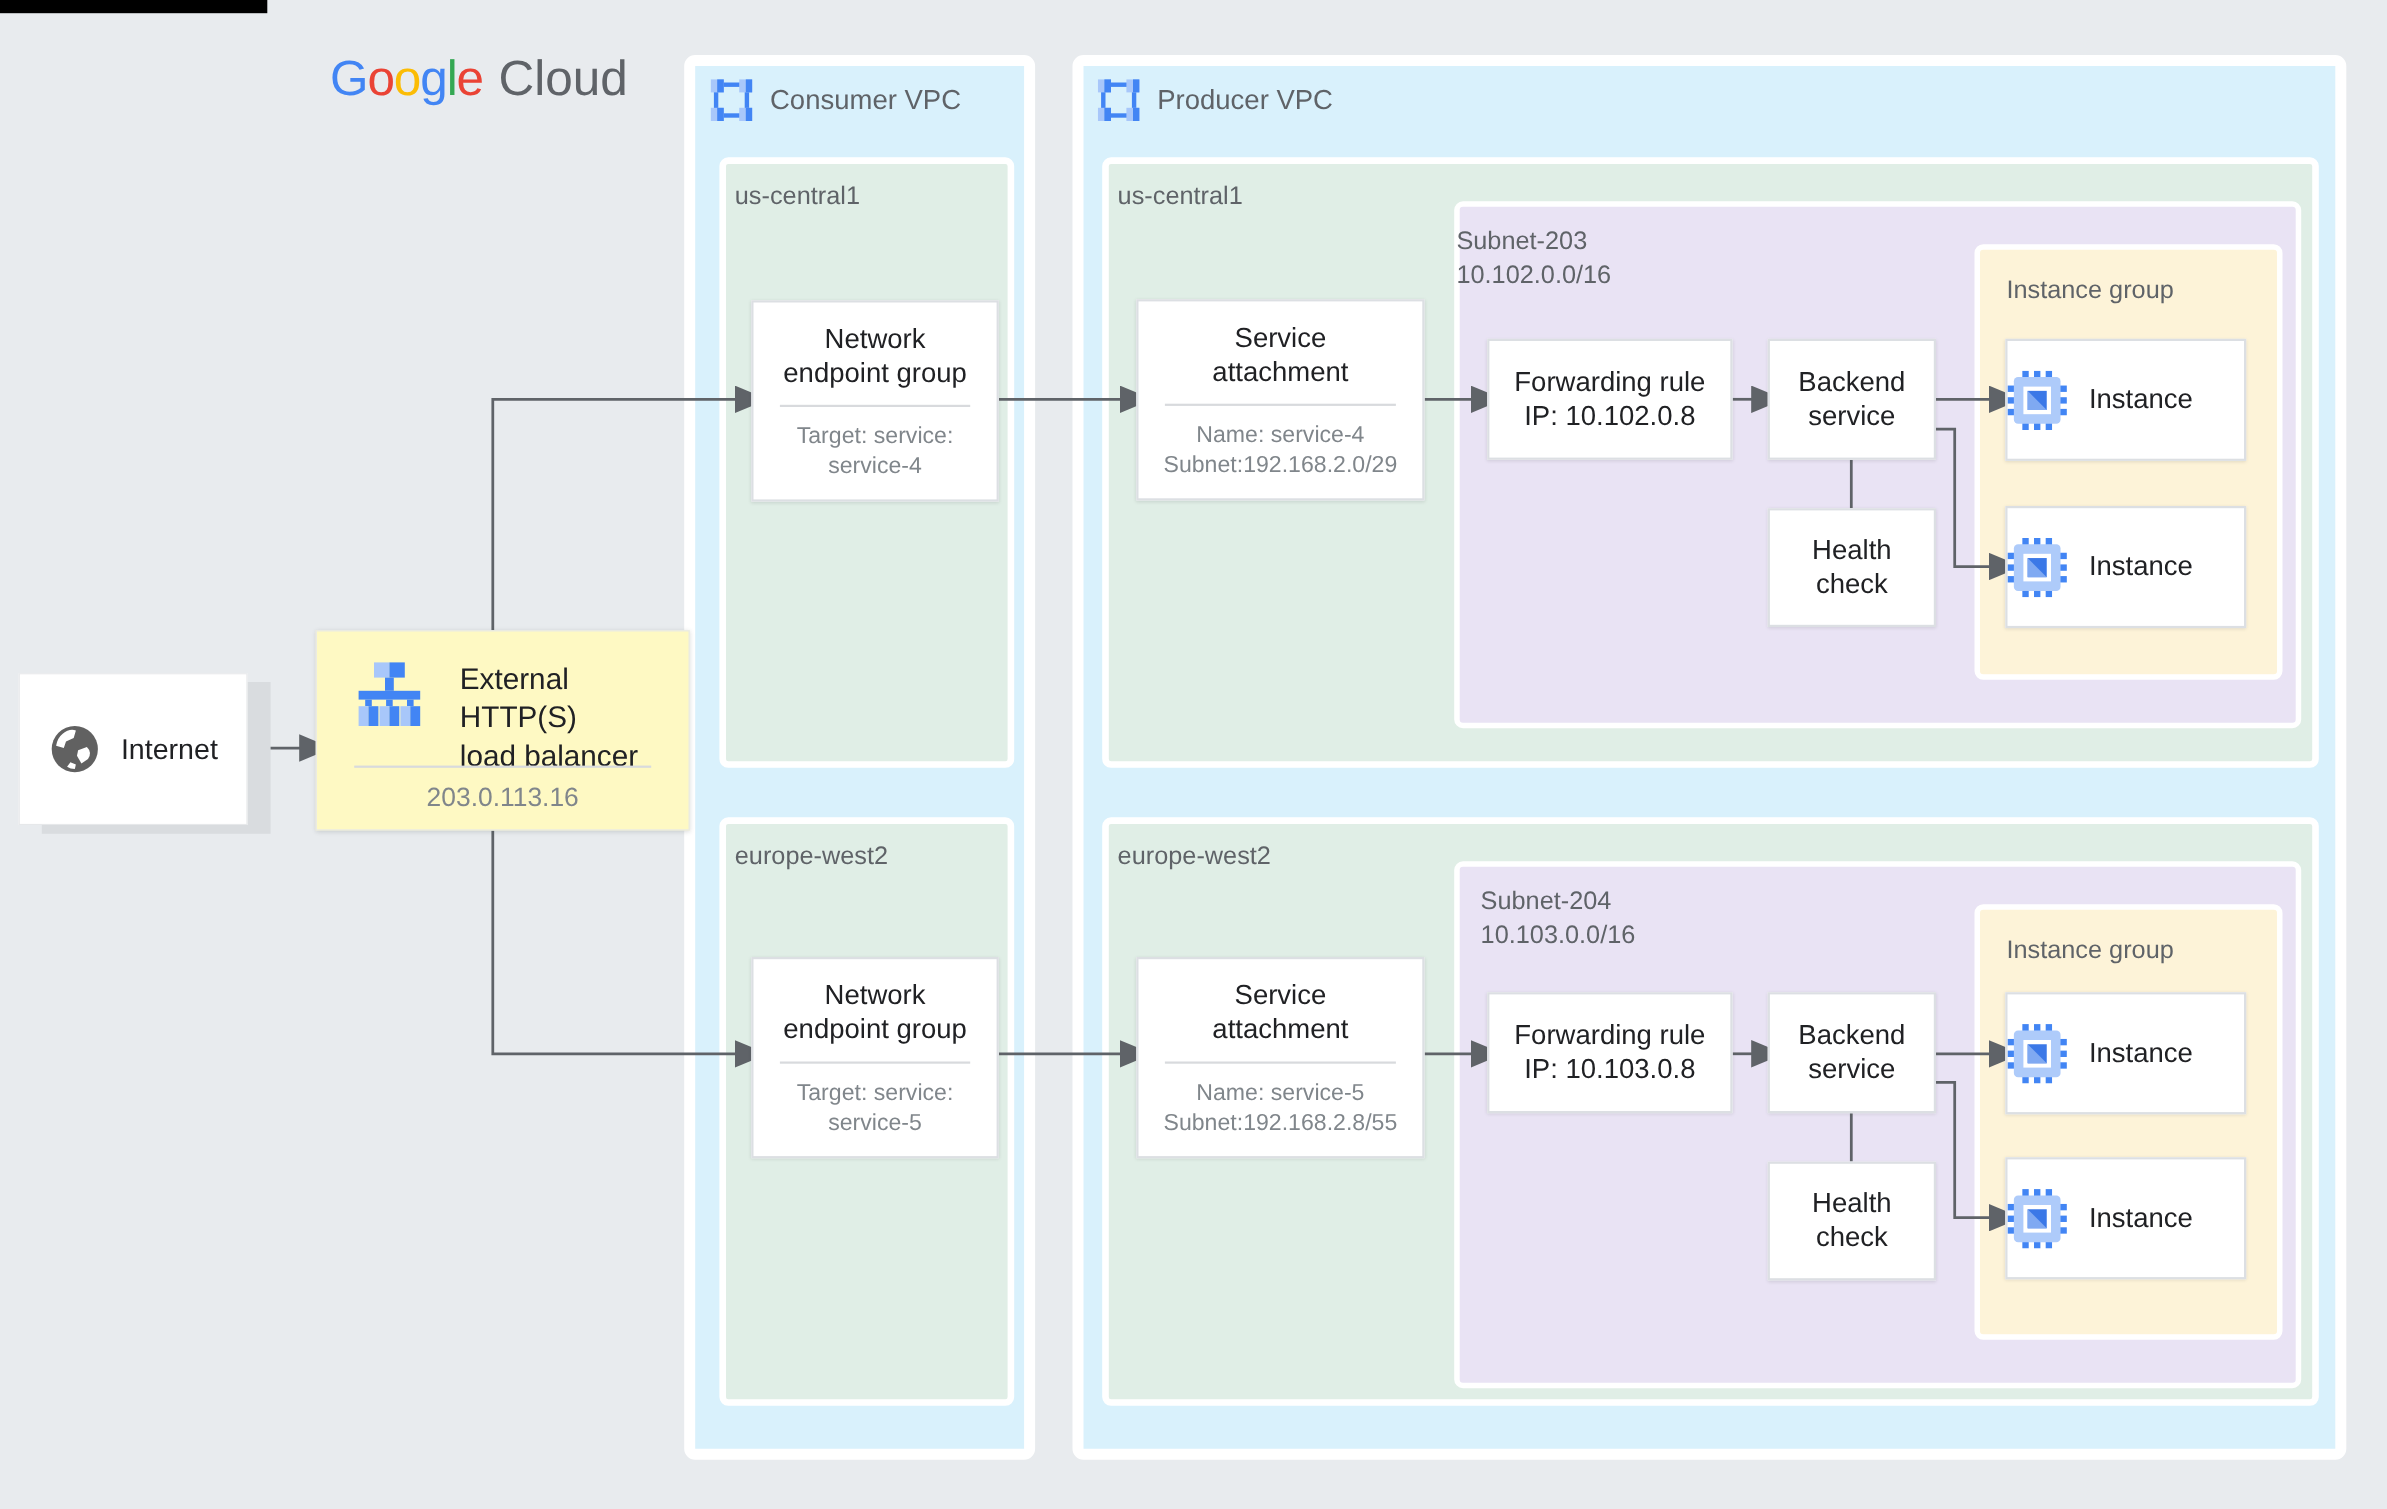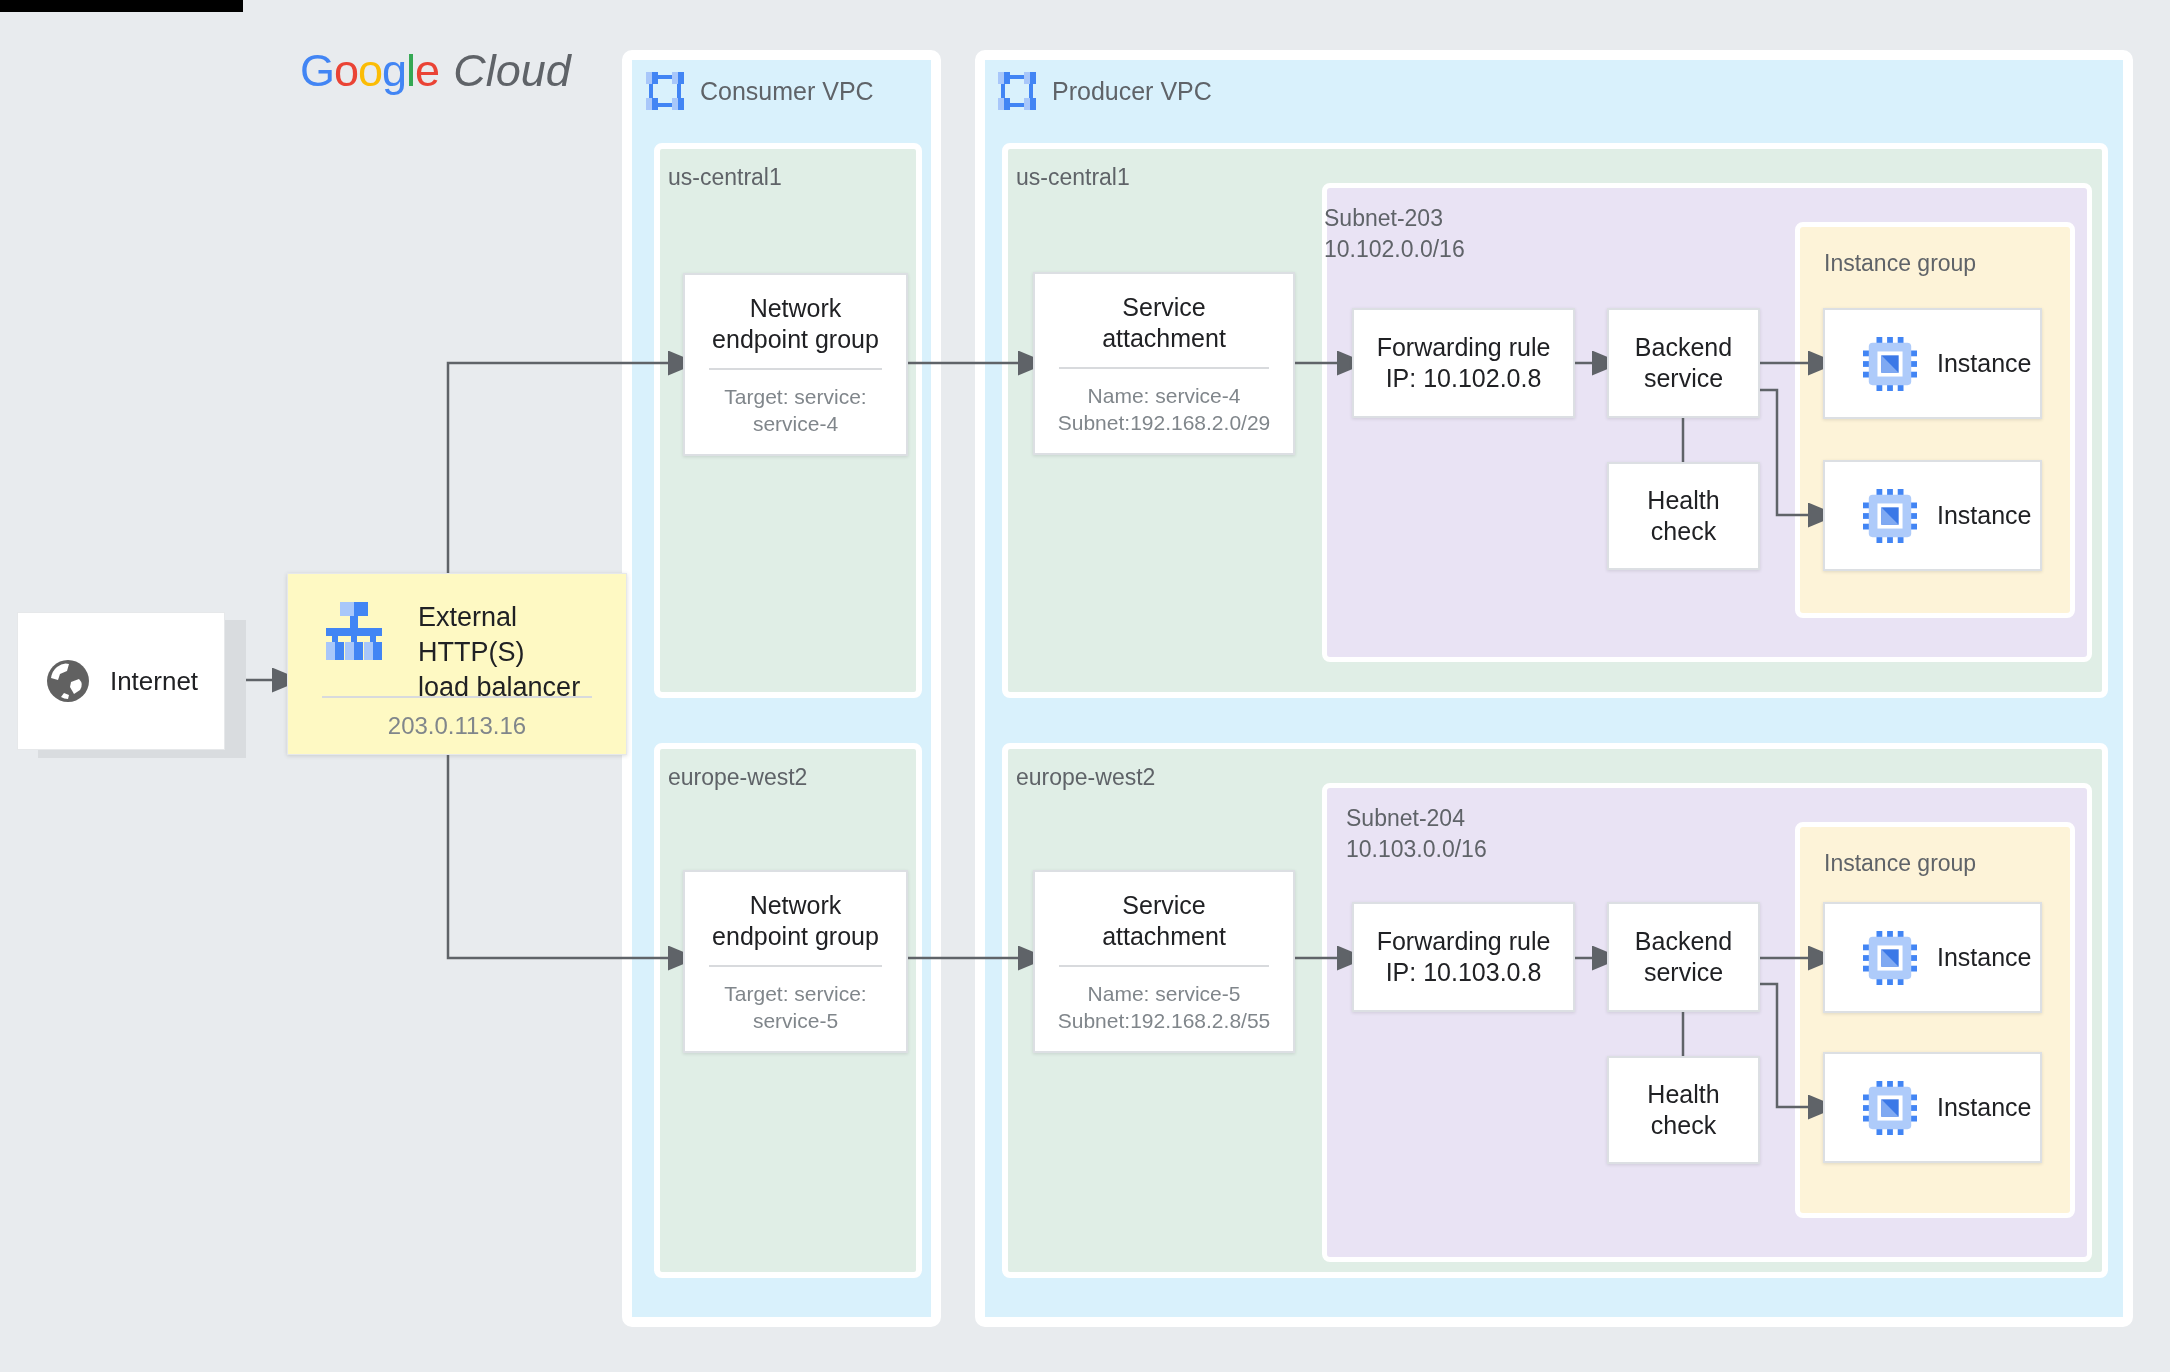--- a/index.html
+++ b/index.html
@@ -11,42 +11,42 @@
   }
   .abs{position:absolute;box-sizing:border-box;}
   .layer{position:absolute;inset:0;}
 
   
   .topbar{left:0;top:0;width:243px;height:12px;background:#000;}
 
   
   .logo{left:300px;top:40px;height:62px;display:flex;align-items:center;font-size:45px;letter-spacing:-1px;}
   .logo .gword{font-weight:500;display:flex;}
-  .logo .cloud{color:#5f6368;margin-left:14px;letter-spacing:0;font-style:italic;}
+  .logo .cloud{color:#5f6368;margin-left:14px;letter-spacing:0;}
   .c-blue{color:#4285F4;} .c-red{color:#EA4335;} .c-yellow{color:#FBBC05;} .c-green{color:#34A853;}
 
   
   .vpc{background:#d9f1fc;border:10px solid #fff;border-radius:10px;}
   .region{background:#e0eee6;border:6px solid #fff;border-radius:8px;}
   .subnet{background:#e9e3f4;border:5px solid #fff;border-radius:8px;}
   .igroup{background:#fdf3d8;border:5px solid #fff;border-radius:8px;}
 
   .vpc-header{display:flex;align-items:center;gap:16px;}
   .vpc-label{font-size:25px;color:#5f6368;}
   .region-label,.ig-label{font-size:23px;color:#5f6368;}
   .subnet-label{font-size:23px;color:#5f6368;line-height:31px;}
 
   
   .node{background:#ffffff;border:2px solid #dcdfe3;box-shadow:0 1px 3px rgba(60,64,67,.15);}
   .stack{display:flex;flex-direction:column;align-items:center;justify-content:center;text-align:center;}
   .title{font-size:25px;line-height:31px;color:#202124;}
   .sub{font-size:21px;line-height:27px;color:#80868b;}
   .divider{height:2px;background:#d8dadd;width:calc(100% - 48px);margin:13px auto;}
 
-  .inst{display:flex;align-items:center;padding-left:38px;gap:20px;}
+  .inst{display:flex;align-items:center;gap:20px;}
   .inst .title{font-size:25px;}
 
   
   .internet-box{background:#fff;border:1px solid #e6e8ea;display:flex;align-items:center;justify-content:center;gap:18px;
                 box-shadow:21px 8px 0 0 #d9dcdf;}
   .internet-box .title{font-size:26px;}
   .lb-box{background:#fef9c3;border:1px solid #e6e8ea;box-shadow:0 1px 4px rgba(60,64,67,.18);}
   .lb-title{position:absolute;left:130px;top:26px;font-size:27px;line-height:35px;color:#202124;}
   .lb-div{position:absolute;left:34px;right:34px;top:122px;height:2px;background:#d8dadd;}
   .lb-ip{position:absolute;left:0;right:0;top:138px;text-align:center;font-size:24px;color:#80868b;}

